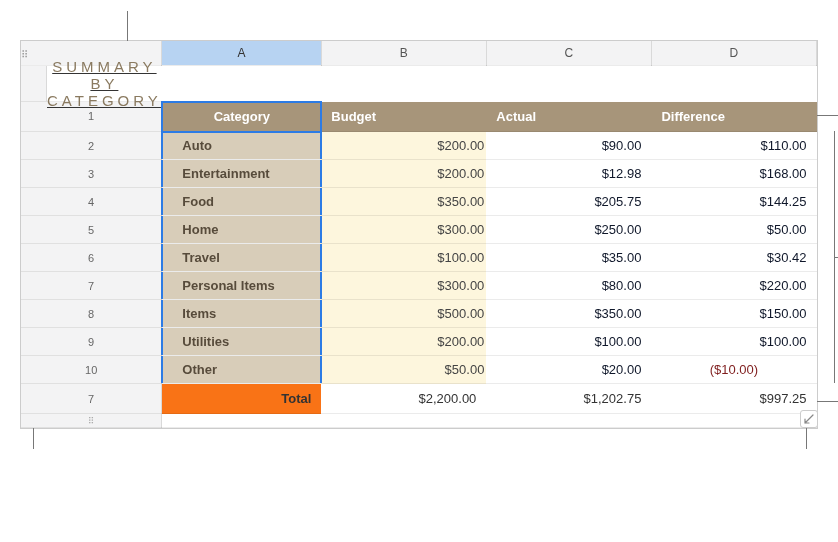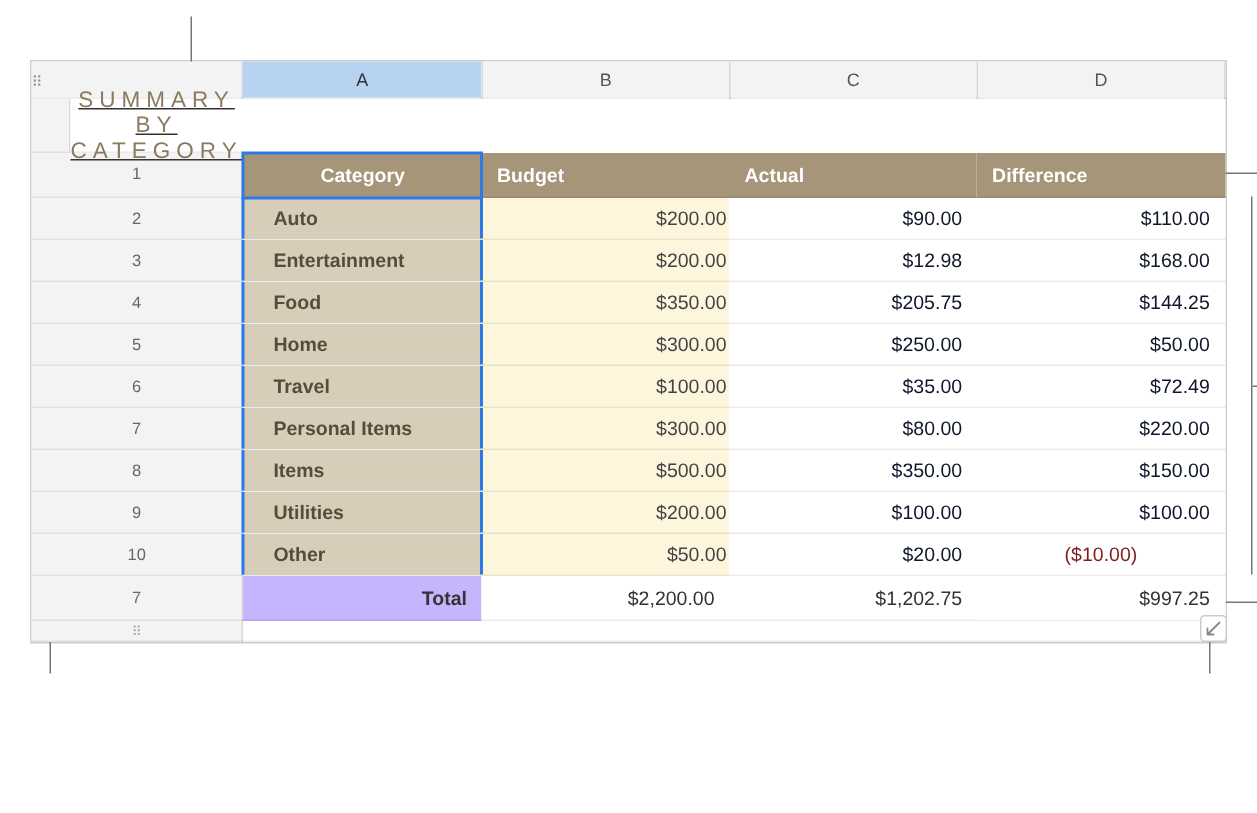--- a/index.html
+++ b/index.html
@@ -138,21 +138,21 @@
     content: "";
     position: absolute;
     left: -1px; right: -1px; top: 0; bottom: 0;
     border-left: 2px solid #2c7be5;
     border-right: 2px solid #2c7be5;
     pointer-events: none;
   }
 
   
   .totallabel {
-    background: #c4b5fd;
+    background: #f97316;
     text-align: right;
     font-weight: 700;
     padding: 0 10px;
     height: 30px;
   }
   .totalval {
     background: #fff;
     text-align: right;
     font-weight: 400;
     padding: 0 10px;
@@ -258,21 +258,21 @@
       <div class="cell cat c-A colsel">Home</div>
       <div class="cell budget c-B">$300.00</div>
       <div class="cell actual c-C">$250.00</div>
       <div class="cell diff c-D">$50.00</div>
     </div>
     <div class="row">
       <div class="cell rowhdr c-corner">6</div>
       <div class="cell cat c-A colsel">Travel</div>
       <div class="cell budget c-B">$100.00</div>
       <div class="cell actual c-C">$35.00</div>
-      <div class="cell diff c-D">$72.49</div>
+      <div class="cell diff c-D">$30.42</div>
     </div>
     <div class="row">
       <div class="cell rowhdr c-corner">7</div>
       <div class="cell cat c-A colsel">Personal Items</div>
       <div class="cell budget c-B">$300.00</div>
       <div class="cell actual c-C">$80.00</div>
       <div class="cell diff c-D">$220.00</div>
     </div>
     <div class="row">
       <div class="cell rowhdr c-corner">8</div>

